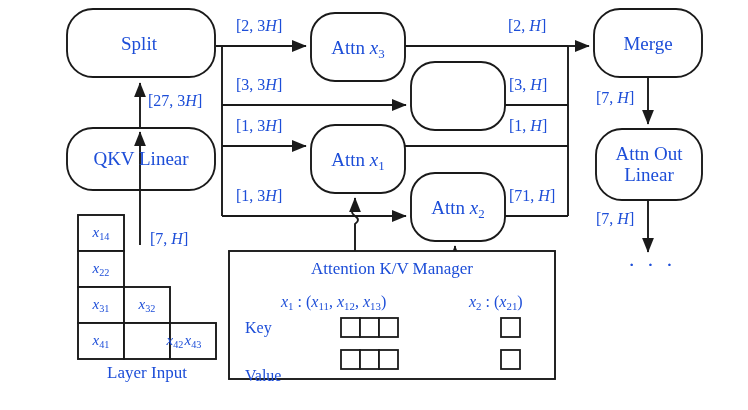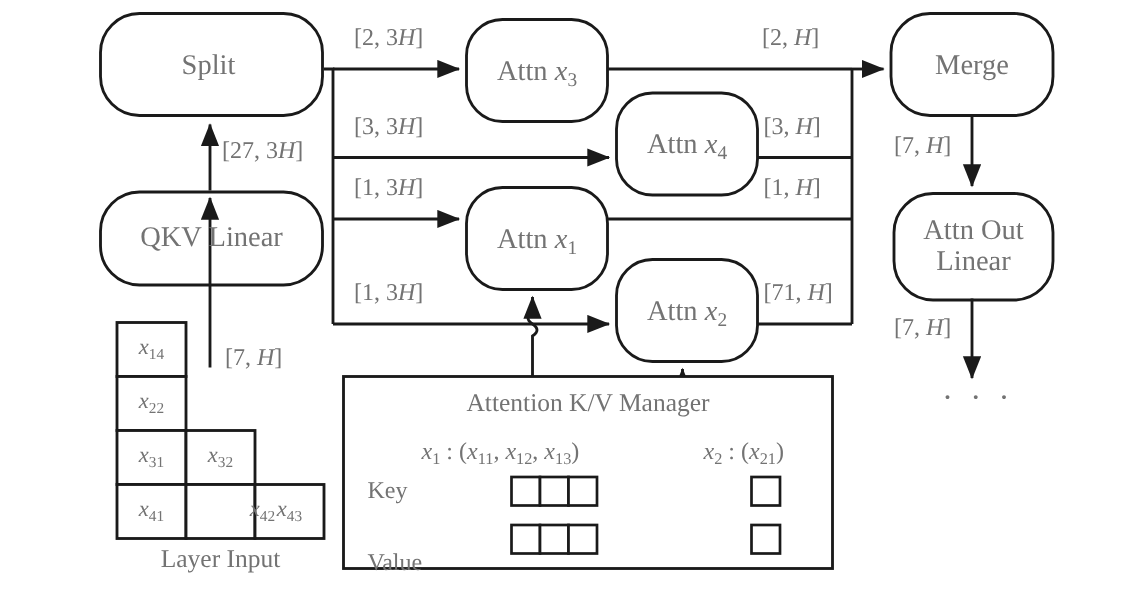--- a/index.html
+++ b/index.html
@@ -1,19 +1,19 @@
 <!DOCTYPE html>
 <html><head>
 <meta charset="utf-8">
 <style>
   html,body{margin:0;padding:0;background:#ffffff;}
   body{font-family:"Liberation Serif","DejaVu Serif",serif;}
   #stage{position:relative;width:748px;height:410px;background:#fff;overflow:hidden;}
   #stage svg{position:absolute;left:0;top:0;width:748px;height:410px;}
-  .lbl{position:absolute;font-family:"Liberation Serif","DejaVu Serif",serif;color:#737373;white-space:nowrap;}
+  .lbl{position:absolute;font-family:"Liberation Serif","DejaVu Serif",serif;color:#1d4ed8;white-space:nowrap;}
   .nodetext{font-size:19px;text-align:center;line-height:1.12;}
   .edgelbl{font-size:16px;}
   .kvtitle{font-size:17px;}
   .kvhdr{font-size:16px;}
   .kvrow{font-size:16px;}
   .caption{font-size:17px;}
   .celltext{font-size:15px;}
   .dots{font-size:22px;letter-spacing:3px;}
   i.v{font-style:italic;}
   sub{font-size:0.68em;vertical-align:baseline;position:relative;top:0.28em;}
@@ -93,21 +93,20 @@
       </g>
     </g>
   </svg>
 
   <div class="lbl nodetext" style="left:67px;top:33px;width:144px;font-family:Liberation Serif, serif;">Split</div>
 
   <div class="lbl nodetext" style="left:67px;top:148px;width:148px;">QKV Linear</div>
 
   <div class="lbl nodetext" style="left:311px;top:37px;width:94px;">Attn <i class="v">x</i><sub>3</sub></div>
 
-  <div class="lbl nodetext" style="left:411px;top:86px;width:94px;">Attn <i class="v">x</i><sub>4</sub></div>
 
   <div class="lbl nodetext" style="left:311px;top:149px;width:94px;">Attn <i class="v">x</i><sub>1</sub></div>
 
   <div class="lbl nodetext" style="left:411px;top:197px;width:94px;">Attn <i class="v">x</i><sub>2</sub></div>
 
   <div class="lbl nodetext" style="left:594px;top:33px;width:108px;">Merge</div>
 
   <div class="lbl nodetext" style="left:596px;top:143px;width:106px;">
     <span>Attn Out</span><br>
     <span>Linear</span>

